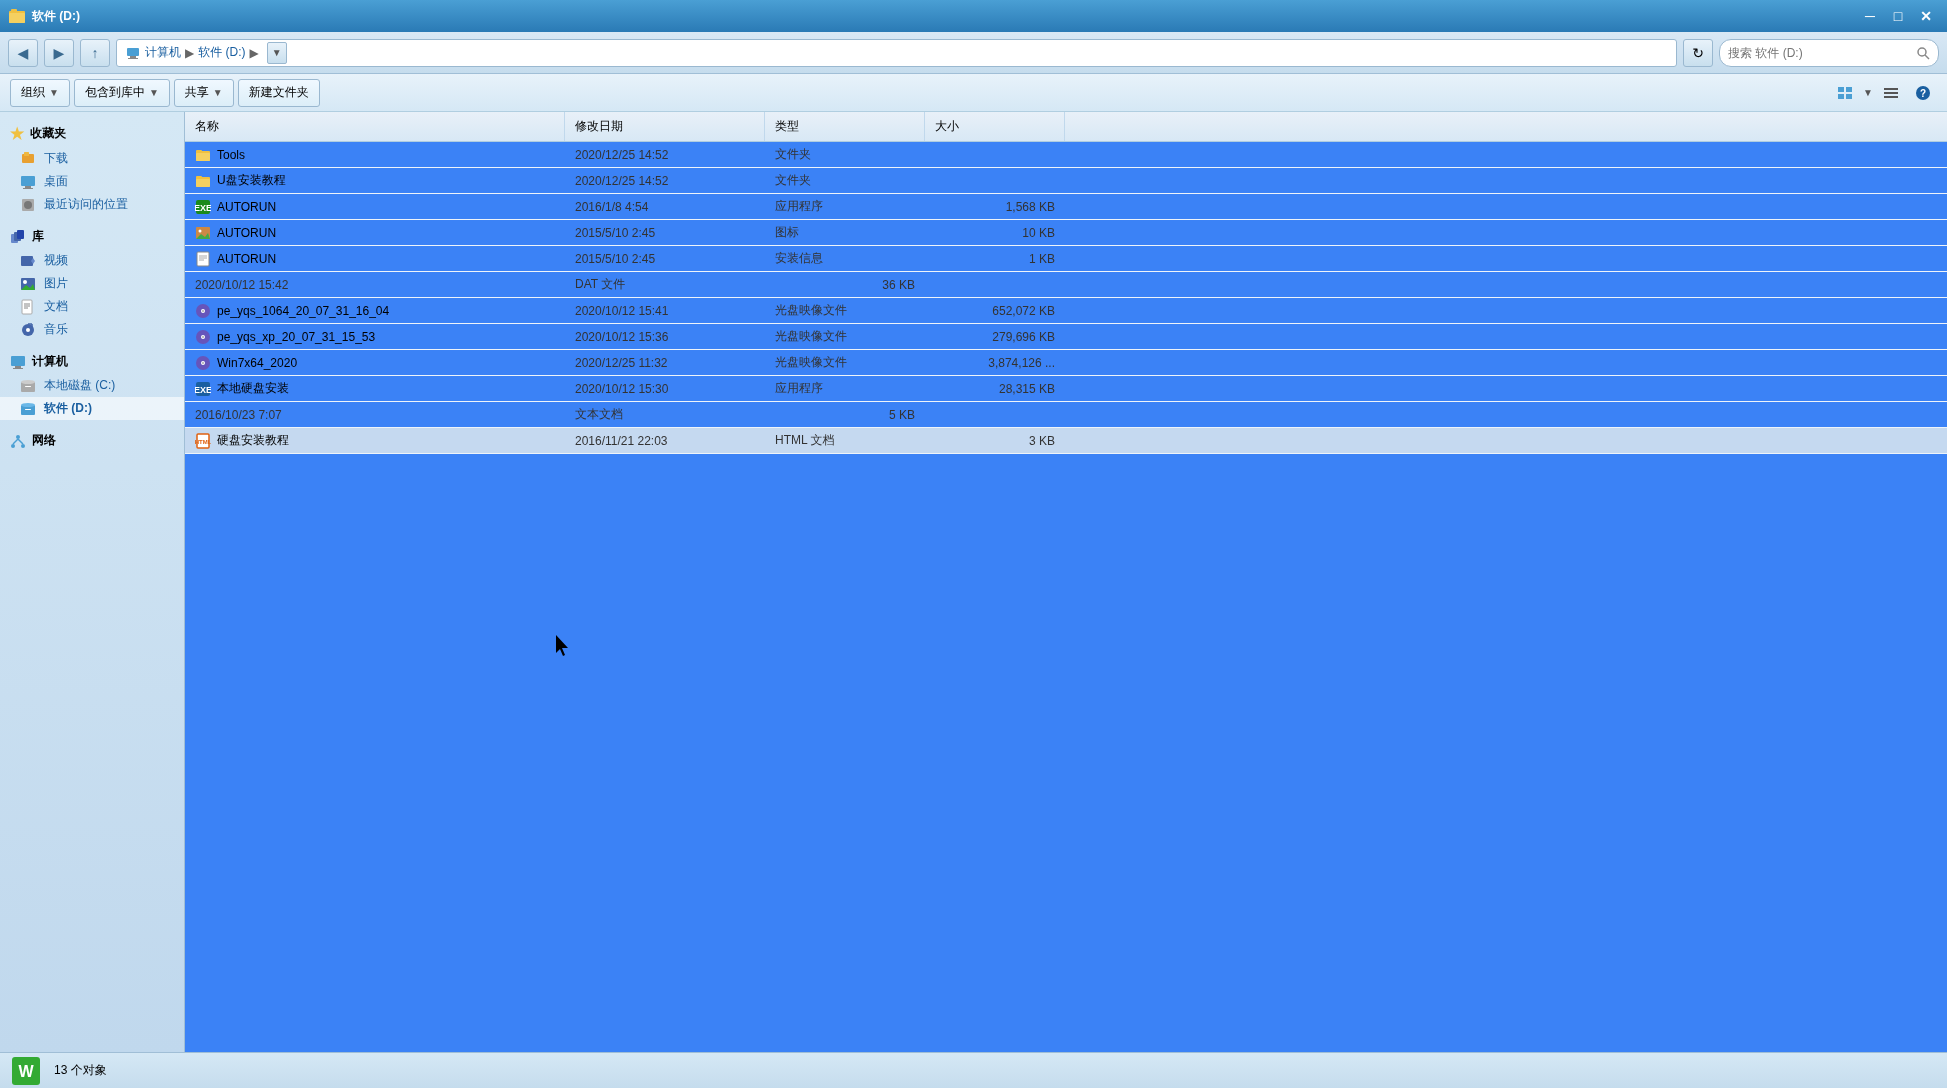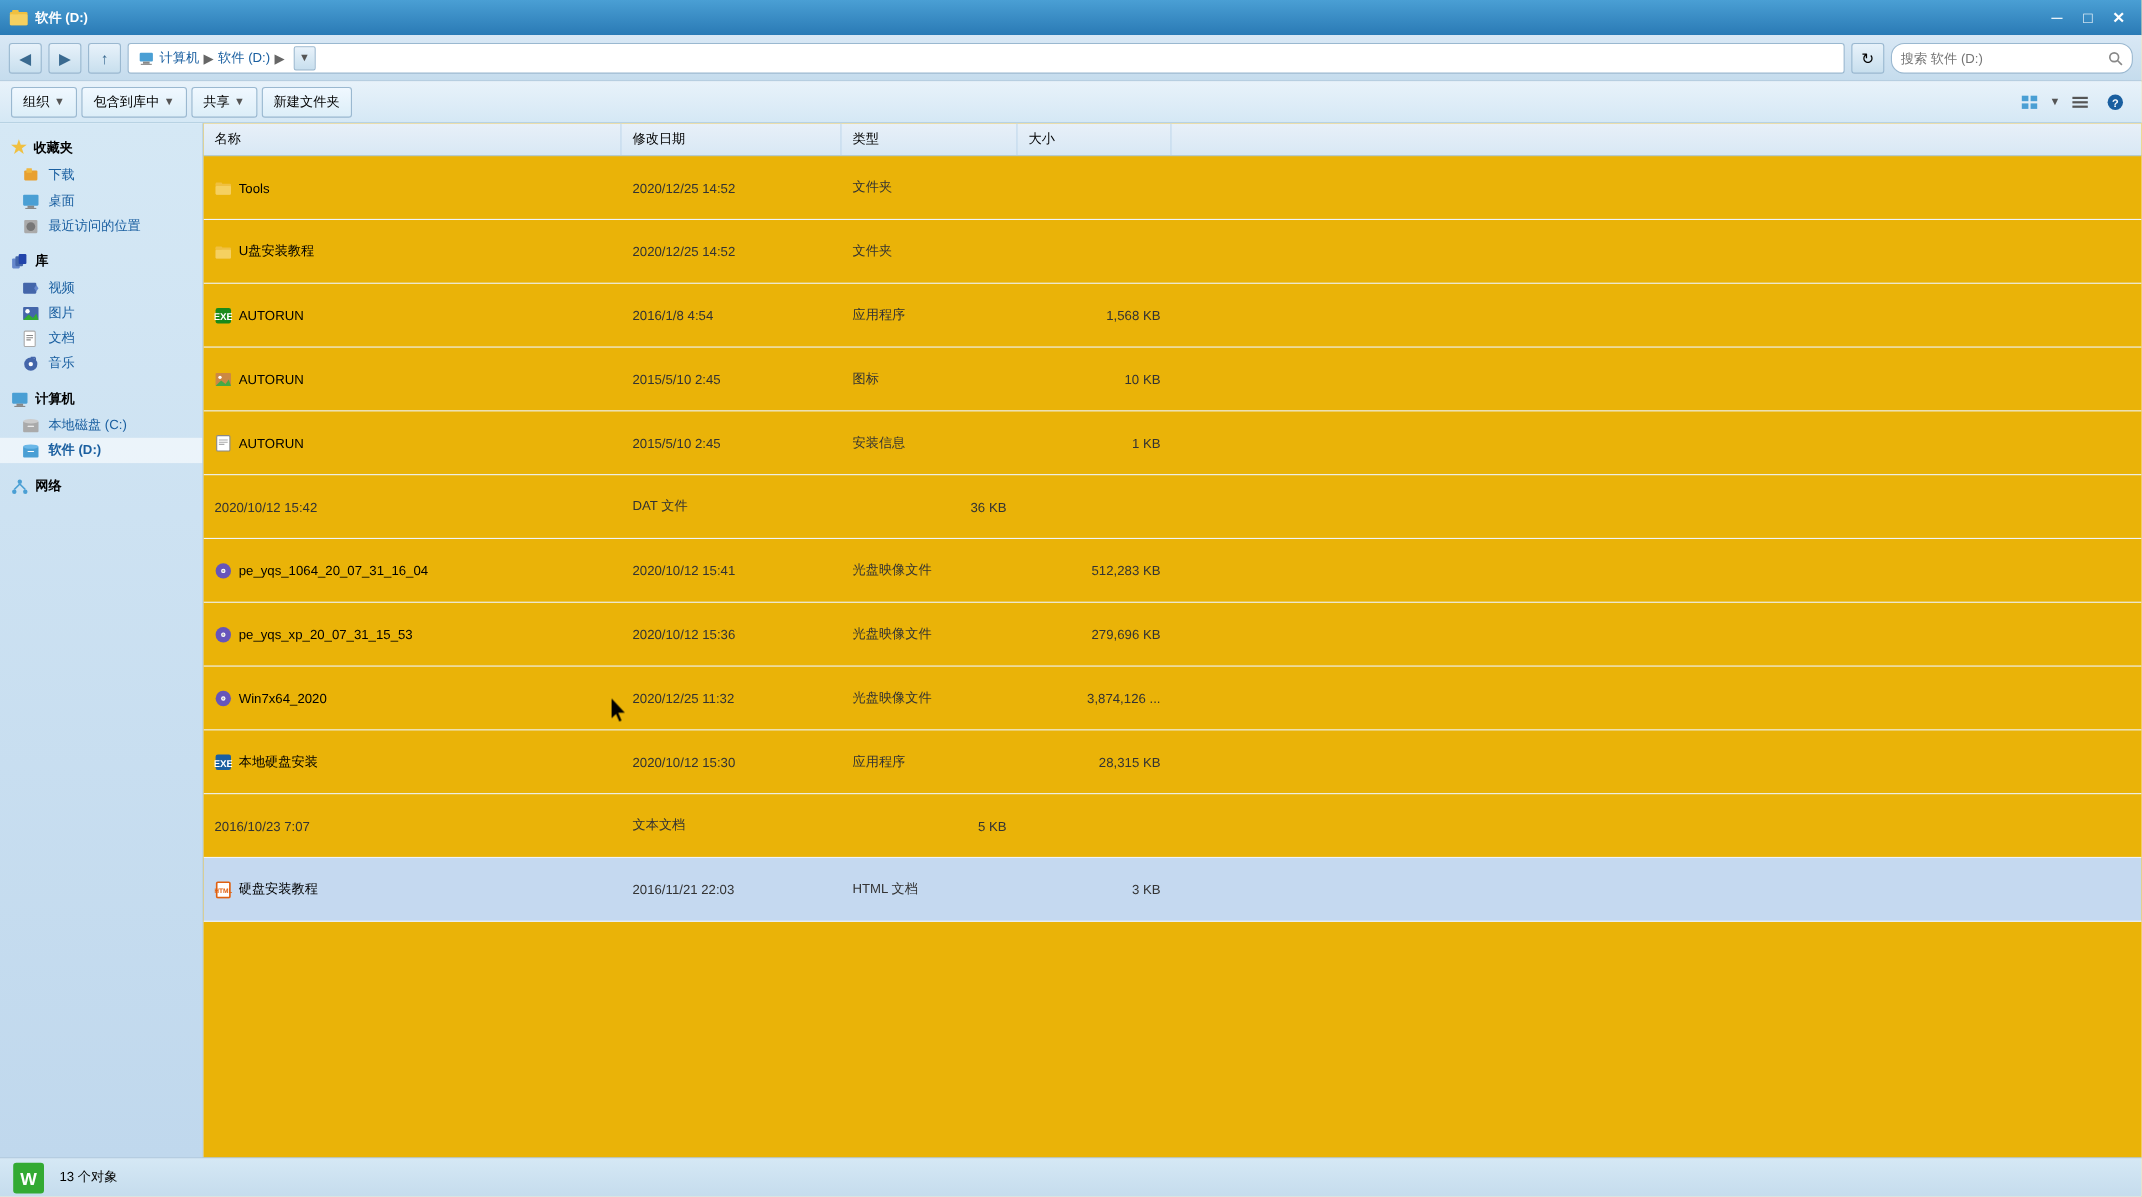--- a/index.html
+++ b/index.html
@@ -224,21 +224,21 @@
       align-items: center;
       justify-content: center;
       font-size: 14px;
       flex-shrink: 0;
     }
 
     
     .file-area {
       flex: 1;
       overflow-y: auto;
-      background: #eab308;
+      background: #3b82f6;
     }
 
     
     .col-headers {
       display: grid;
       grid-template-columns: 380px 200px 160px 140px;
       background: linear-gradient(to bottom, #e8f0f8, #d8e8f5);
       border-bottom: 1px solid #b0cee0;
       position: sticky;
       top: 0;
@@ -258,21 +258,21 @@
       display: grid;
       grid-template-columns: 380px 200px 160px 140px;
       border-bottom: 1px solid #eef4fa;
       cursor: pointer;
       min-height: 26px;
     }
     .file-row.selected {
       background: #c5d9f0;
     }
     .file-cell {
-      padding: 20px 10px;
+      padding: 4px 10px;
       font-size: 12px;
       display: flex;
       align-items: center;
       gap: 6px;
       white-space: nowrap;
       overflow: hidden;
       text-overflow: ellipsis;
     }
     .file-cell.name { color: #000; }
     .file-cell.date { color: #333; }
@@ -692,21 +692,21 @@
             </div>
       <span>pe_yqs_1064_20_07_31_16_04</span>
     </div>
     <div class="file-cell date">
       <span>2020/10/12 15:41</span>
     </div>
     <div class="file-cell type">
       <span>光盘映像文件</span>
     </div>
     <div class="file-cell size">
-      <span>512,283 KB</span>
+      <span>652,072 KB</span>
     </div>
   </div>
         <div class="file-row">
     <div class="file-cell name">
       <div class="file-icon">
               <svg width="16" height="16" viewBox="0 0 16 16">
                 <circle cx="8" cy="8" r="7" fill="#6655bb"></circle>
                 <circle cx="8" cy="8" r="2" fill="#fff"></circle>
                 <circle cx="8" cy="8" r="1" fill="#aaa"></circle>
               </svg>

